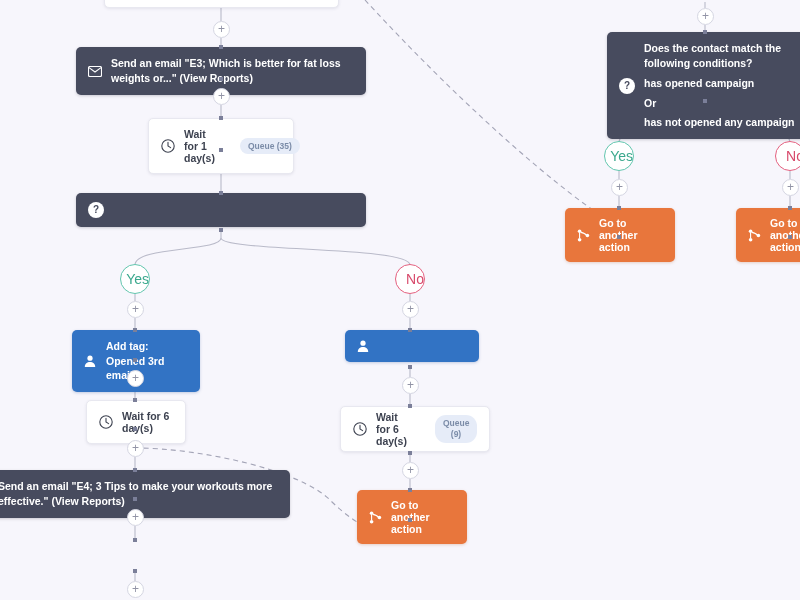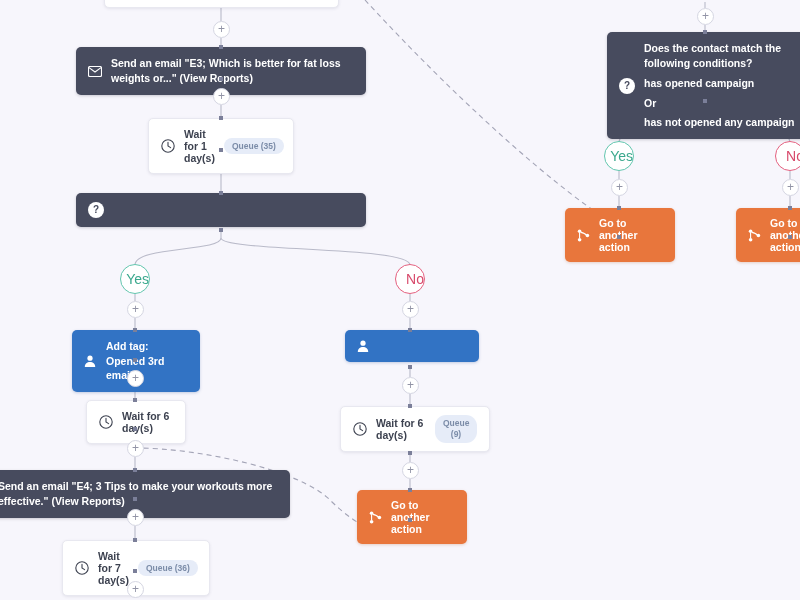--- a/index.html
+++ b/index.html
@@ -108,21 +108,21 @@
     background: #ffffff;
     color: #474b5e;
     font-size: 10px;
     font-weight: bold;
     line-height: 16px;
     text-align: center;
   }
 
   
   .badge {
-    margin-left: 9px;
+    margin-left: 25px;
     background: #e6ecf8;
     color: #7b8ca8;
     border-radius: 11px;
     padding: 3px 8px;
     font-size: 8.5px;
     font-weight: bold;
     white-space: nowrap;
     text-align: center;
     line-height: 1.25;
   }
@@ -302,30 +302,20 @@
   <div class="plus" style="left:127px; top:440px;">+</div>
 
   <div class="node node-dark" style="left:-14px; top:470px; width:304px;">
     <span class="node-text">Send an email "E4; 3 Tips to make your workouts more effective." (View Reports)</span>
   </div>
   <div class="port" style="left:133px; top:468px;"></div>
   <div class="port" style="left:133px; top:497px;"></div>
 
   <div class="plus" style="left:127px; top:509px;">+</div>
 
-  <div class="node node-white" style="left:62px; top:540px; width:148px;">
-    <span class="icon">
-      <svg width="14" height="14" viewBox="0 0 14 14">
-        <circle cx="7" cy="7" r="6.2" fill="none" stroke="#3d4250" stroke-width="1.1"></circle>
-        <path d="M7,3.4 L7,7 L9.6,8.6" fill="none" stroke="#3d4250" stroke-width="1.1" stroke-linecap="round"></path>
-      </svg>
-    </span>
-    <span class="node-text">Wait for 7 day(s)</span>
-    <span class="badge">Queue (36)</span>
-  </div>
   <div class="port" style="left:133px; top:538px;"></div>
   <div class="port" style="left:133px; top:569px;"></div>
 
   <div class="plus" style="left:127px; top:581px;">+</div>
 
   <div class="node node-blue" style="left:345px; top:330px; width:134px;">
     <span class="icon">
       <svg width="14" height="14" viewBox="0 0 14 14">
         <circle cx="7" cy="4.2" r="2.6" fill="#ffffff"></circle>
         <path d="M1.8,13 C1.8,9.6 4.1,8 7,8 C9.9,8 12.2,9.6 12.2,13 Z" fill="#ffffff"></path>

